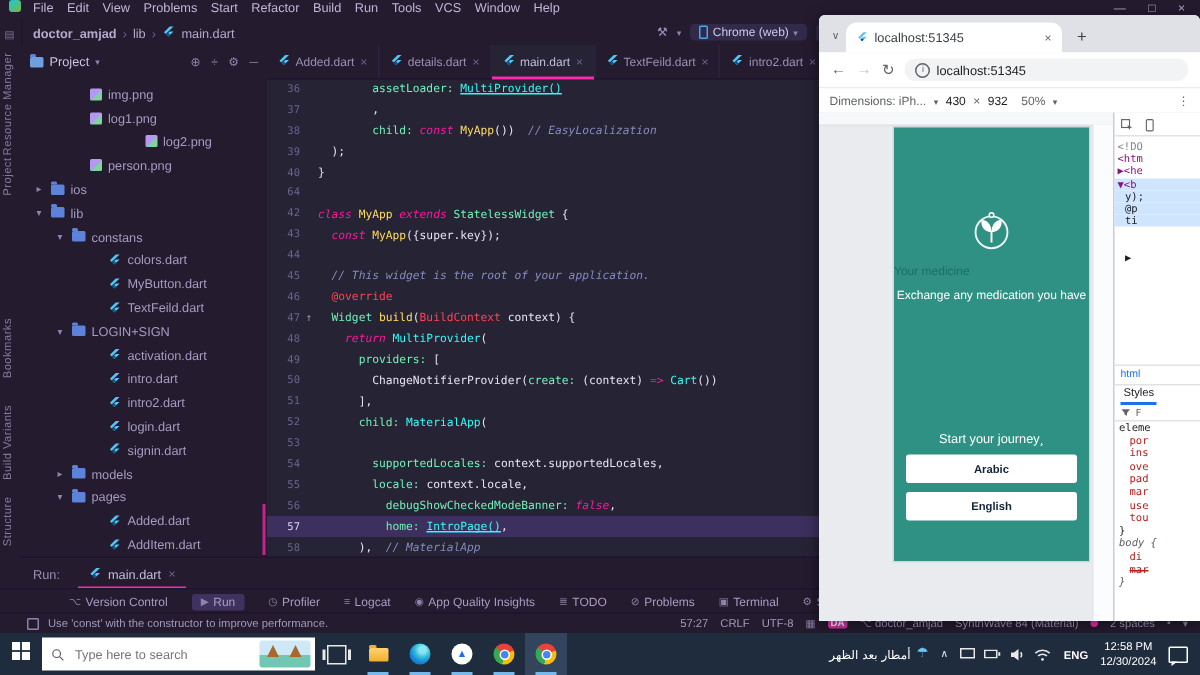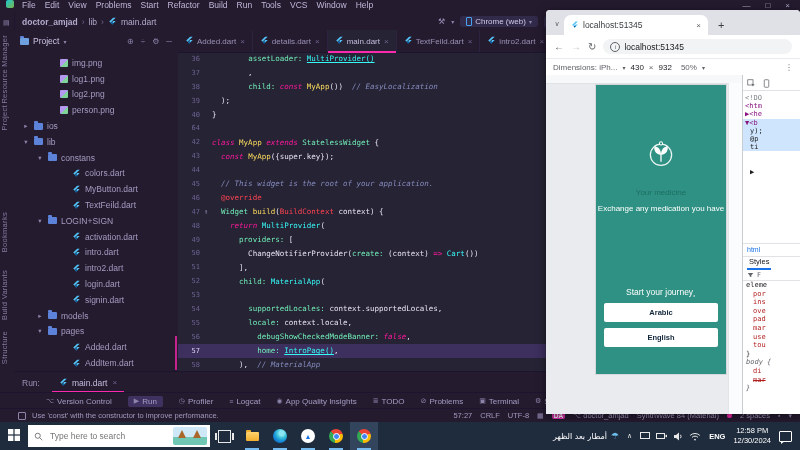--- a/index.html
+++ b/index.html
@@ -91,21 +91,21 @@
   .infoi{width:8px;height:8px;border:1px solid #5f6368;border-radius:50%;color:#5f6368;font-size:6px;line-height:8px;text-align:center;flex:none}
   .devicebar{height:17px;background:#fff;border-bottom:1px solid #dadce0;display:flex;align-items:center;gap:5px;padding:0 7px;font-size:8px;color:#5f6368}
   .dim-num{color:#202124}
   .dzoom{margin-left:4px}
   .dots{margin-left:auto;color:#5f6368;font-size:8px;letter-spacing:0}
   .ccontent{position:absolute;top:65px;bottom:0;left:0;right:0;background:#e9ebef;overflow:hidden}
   .topstrip{position:absolute;top:0;left:0;right:57px;height:8px;background:#f7f8fa;border-bottom:1px solid #e0e2e5}
 
   .phone{position:absolute;left:50px;top:10px;width:130px;height:289px;background:#2f9183;box-shadow:0 0 0 1px #d5d7da}
   .plogo{margin:52px auto 0;width:34px;height:34px;display:block}
-  .ptitle{margin-top:17px;text-align:center;font-size:8px;color:#1b6f63}
+  .ptitle{margin-top:5px;text-align:left;font-size:8px;color:#1b6f63}
   .psub{margin-top:7px;text-align:center;font-size:8px;color:#fff}
   .pjourney{position:absolute;top:202px;left:0;width:100%;text-align:center;font-size:8.5px;color:#fff}
   .pbtn{position:absolute;left:8px;right:8px;height:19px;background:#fff;border-radius:2px;display:flex;align-items:center;justify-content:center;font-size:7.5px;font-weight:bold;color:#12263a;cursor:pointer}
   .pbtn.ar{top:218px}.pbtn.en{top:243px}
 
   .scrollgutter{position:absolute;top:8px;bottom:0;left:182px;width:15px;background:#fbfcfd;border-left:1px solid #e3e5e8}
   .devtools{position:absolute;top:0;bottom:0;right:0;width:57px;background:#fff;border-left:1px solid #c9ccd1;font-family:"DejaVu Sans Mono",monospace}
   .dt-toolbar{height:15px;border-bottom:1px solid #e0e2e5;display:flex;align-items:center;gap:6px;padding:0 4px}
   .dt-toolbar svg{width:9px;height:9px}
   .erows{padding-top:3px}
@@ -243,21 +243,21 @@
         <div class="trow" style="padding-left: 34px;">
           <span class="exp"></span>
           <span class="ic-img"></span>
           <span>img.png</span>
         </div>
         <div class="trow" style="padding-left: 34px;">
           <span class="exp"></span>
           <span class="ic-img"></span>
           <span>log1.png</span>
         </div>
-        <div class="trow" style="padding-left: 34px;">
+        <div class="trow" style="padding-left: 34px; justify-content: center;">
           <span class="exp"></span>
           <span class="ic-img"></span>
           <span>log2.png</span>
         </div>
         <div class="trow" style="padding-left: 34px;">
           <span class="exp"></span>
           <span class="ic-img"></span>
           <span>person.png</span>
         </div>
         <div class="trow" style="padding-left: 8px;">

